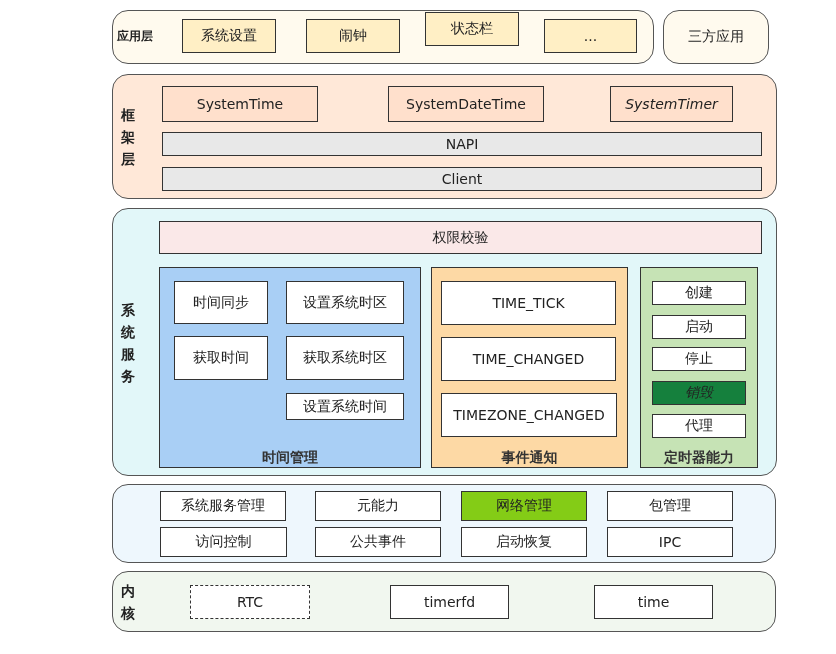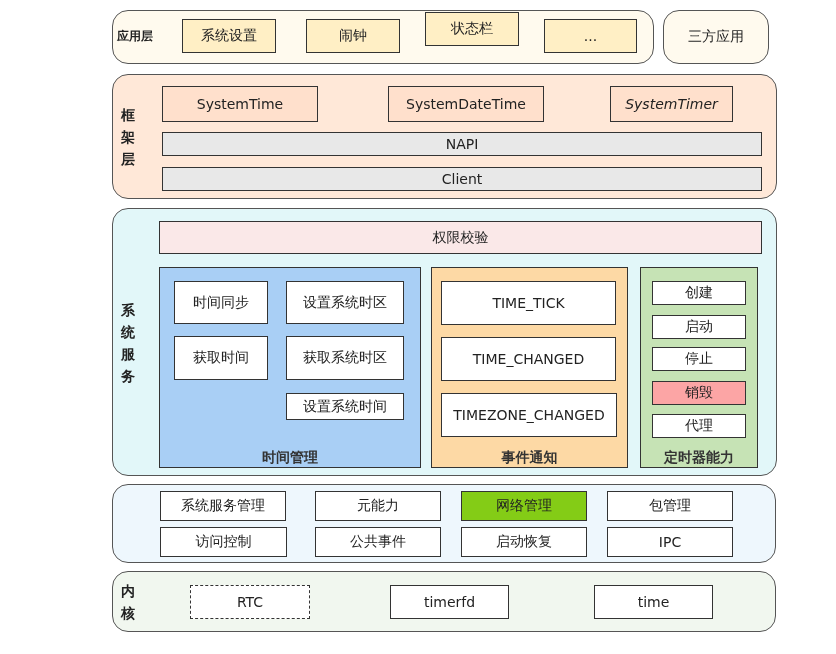--- a/index.html
+++ b/index.html
@@ -56,21 +56,21 @@
 <div class="abs" style="left:431px;top:267px;width:197px;height:201px;background:#fdd9a5;border:1px solid #333;"></div>
 <div class="abs box" style="left:441px;top:281px;width:175px;height:44px;background:#fff;">TIME_TICK</div>
 <div class="abs box" style="left:441px;top:337px;width:175px;height:44px;background:#fff;">TIME_CHANGED</div>
 <div class="abs box" style="left:441px;top:393px;width:176px;height:44px;background:#fff;">TIMEZONE_CHANGED</div>
 <div class="abs grouplabel" style="left:431px;top:449px;width:197px;">事件通知</div>
 
 <div class="abs" style="left:640px;top:267px;width:118px;height:201px;background:#c6e3b5;border:1px solid #333;"></div>
 <div class="abs box" style="left:652px;top:281px;width:94px;height:24px;background:#fff;">创建</div>
 <div class="abs box" style="left:652px;top:315px;width:94px;height:24px;background:#fff;">启动</div>
 <div class="abs box" style="left:652px;top:347px;width:94px;height:24px;background:#fff;">停止</div>
-<div class="abs box" style="left:652px;top:381px;width:94px;height:24px;background:#fca5a5;">销毁</div>
+<div class="abs box" style="left:652px;top:381px;width:94px;height:24px;background:#15803d;font-style:italic;">销毁</div>
 <div class="abs box" style="left:652px;top:414px;width:94px;height:24px;background:#fff;">代理</div>
 <div class="abs grouplabel" style="left:640px;top:449px;width:118px;">定时器能力</div>
 
 <div class="abs layer" style="left:112px;top:484px;width:664px;height:79px;background:#eef7fd;"></div>
 <div class="abs box" style="left:160px;top:491px;width:126px;height:30px;background:#fff;">系统服务管理</div>
 <div class="abs box" style="left:315px;top:491px;width:126px;height:30px;background:#fff;">元能力</div>
 <div class="abs box" style="left:461px;top:491px;width:126px;height:30px;background:#84cc16;">网络管理</div>
 <div class="abs box" style="left:607px;top:491px;width:126px;height:30px;background:#fff;">包管理</div>
 <div class="abs box" style="left:160px;top:527px;width:127px;height:30px;background:#fff;">访问控制</div>
 <div class="abs box" style="left:315px;top:527px;width:126px;height:30px;background:#fff;">公共事件</div>

